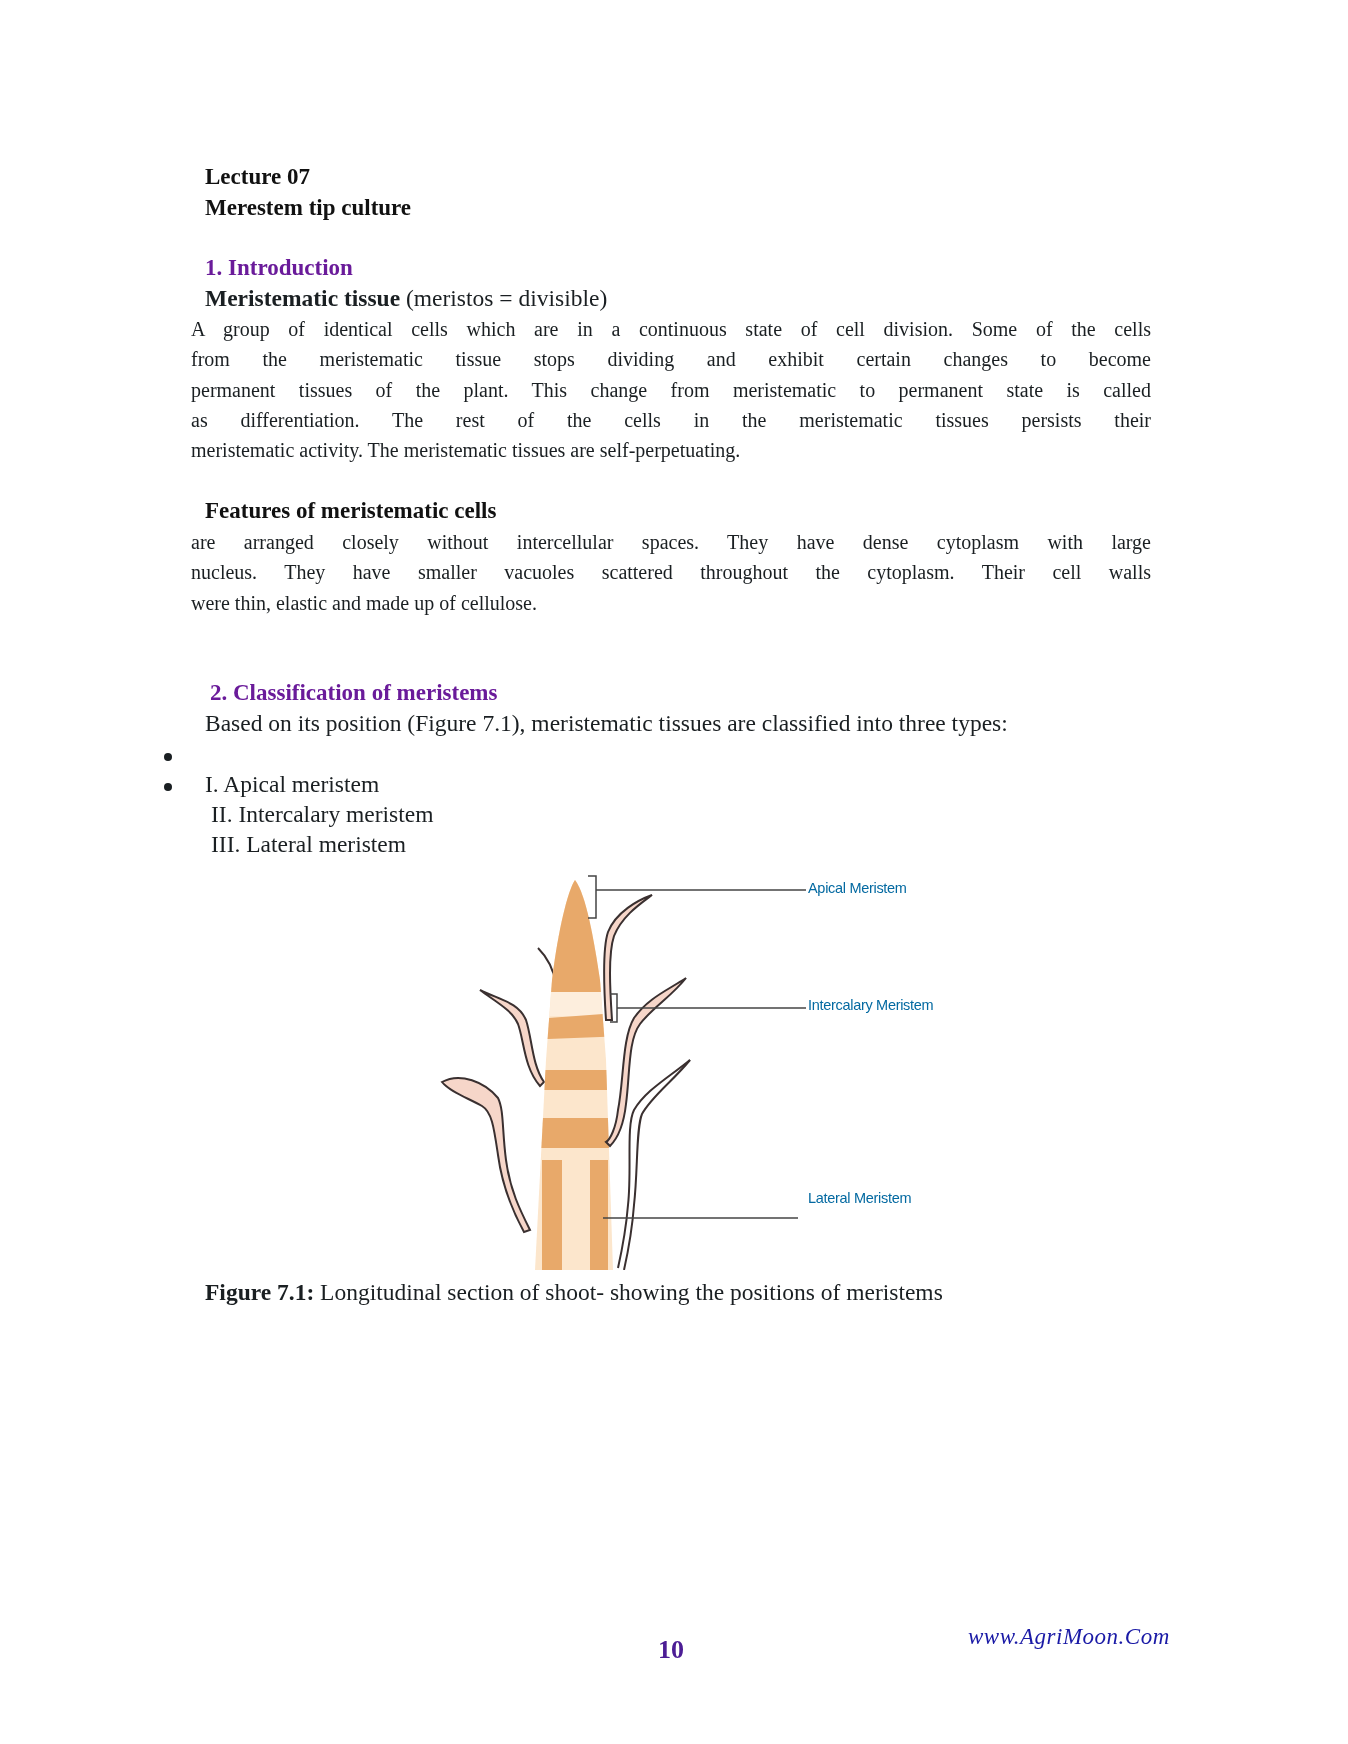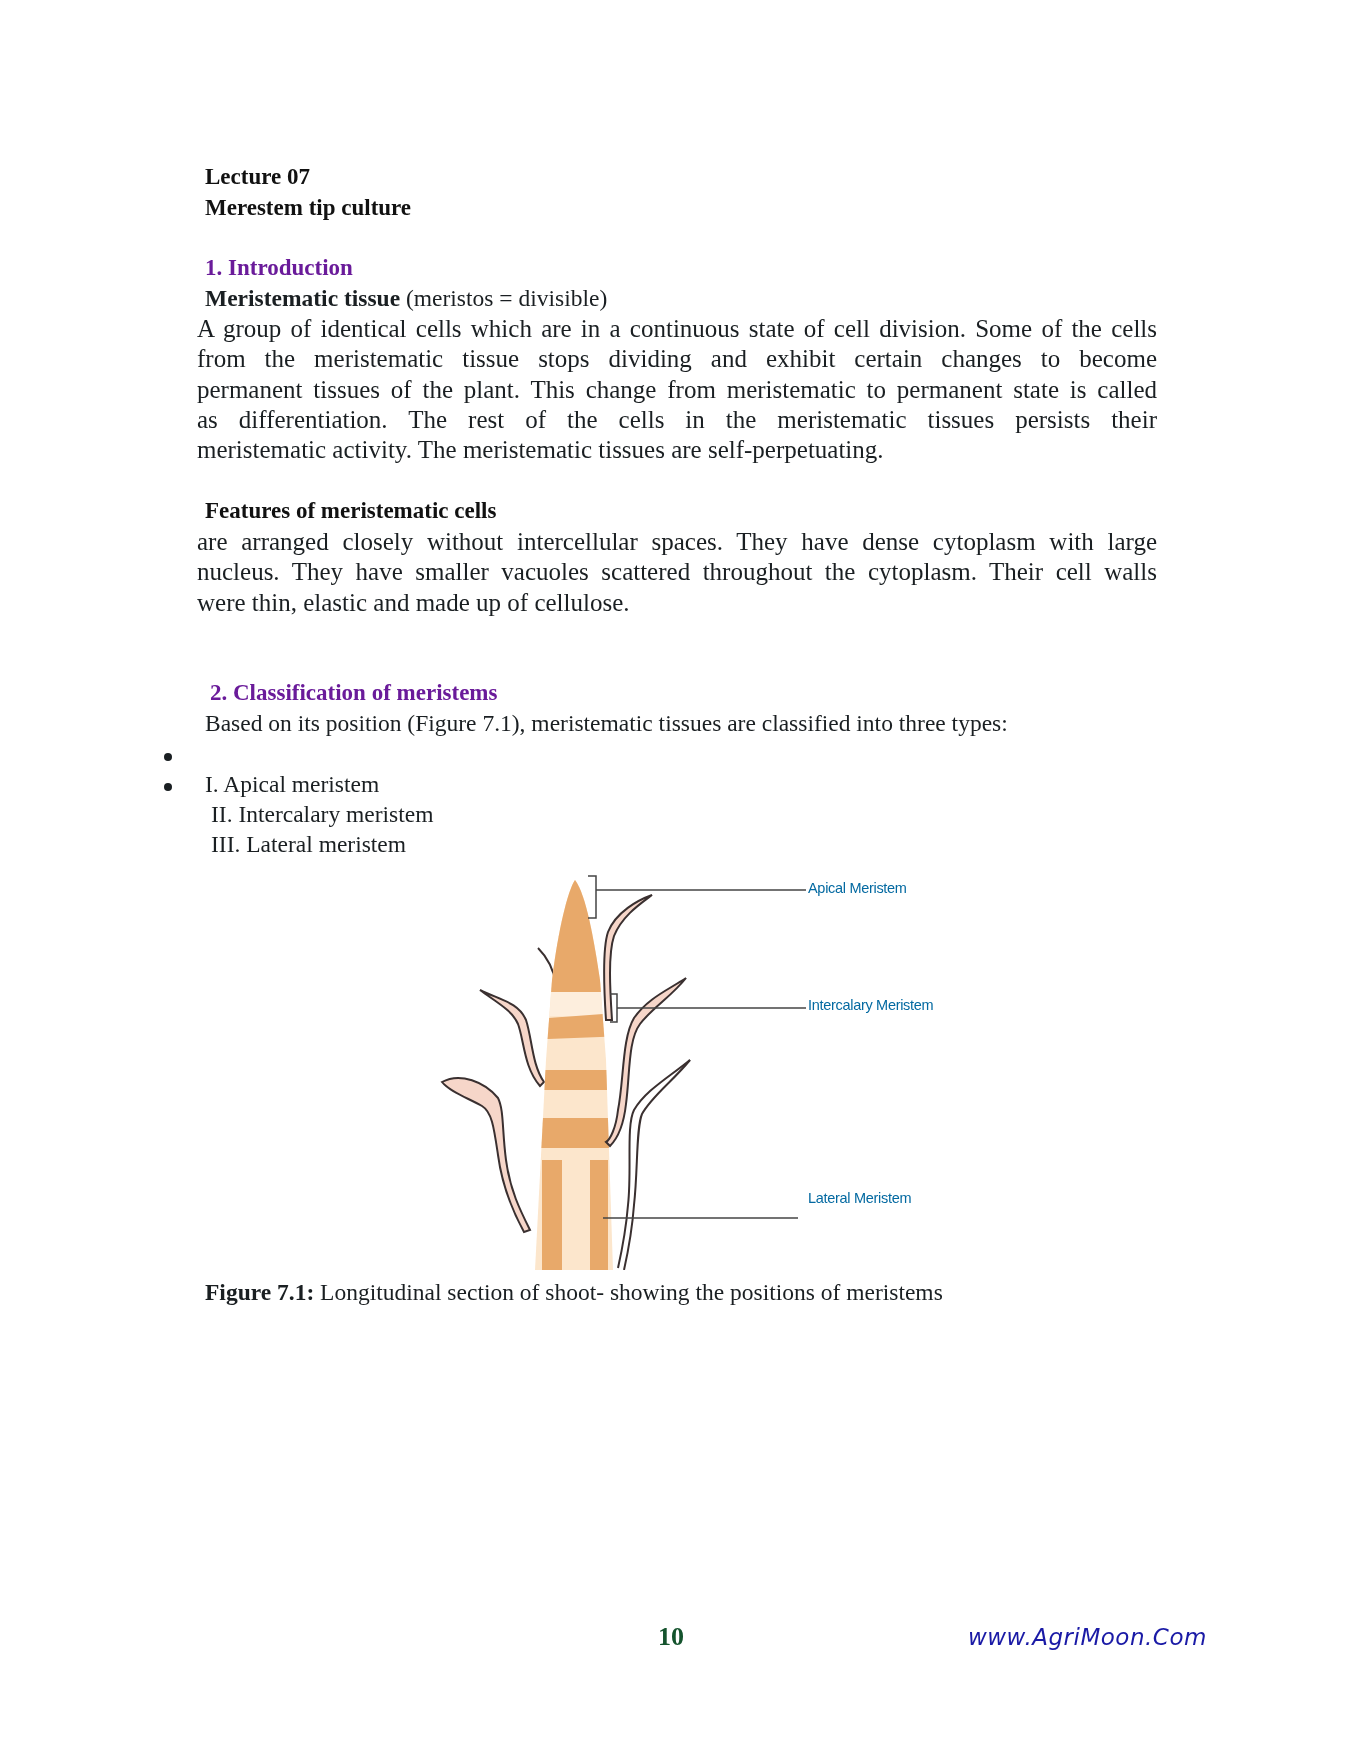--- a/index.html
+++ b/index.html
@@ -2,30 +2,30 @@
 <html><head>
 <meta charset="utf-8">
 <style>
   html, body { margin: 0; padding: 0; background: #ffffff; }
   body { width: 1348px; height: 1744px; position: relative; overflow: hidden;
          font-family: "Liberation Serif", serif; color: #1a1f22; }
   .abs { position: absolute; white-space: nowrap; }
   .h-black { font-weight: bold; font-size: 23px; color: #111; }
   .h-purple { font-weight: bold; font-size: 23px; color: #6a1b9a; }
   .body-text { font-size: 23.5px; line-height: 30.3px; }
-  .para { position: absolute; left: 197px; width: 960px; text-align: justify;
-          font-size: 25px; line-height: 30.3px; }
+  .para { position: absolute; left: 191px; width: 960px; text-align: justify;
+          font-size: 20px; line-height: 30.3px; }
   .para .ln { display: block; text-align: justify; text-align-last: justify; height: 30.3px; }
   .para .ln.last { text-align-last: left; }
   .bullet { position: absolute; width: 8px; height: 8px; border-radius: 50%; background: #1a1f22; }
   .fig-label { font-family: "Liberation Sans", sans-serif; font-size: 14.5px; color: #0369a1;
                letter-spacing: -0.3px; }
   .footer-url { font-family: "DejaVu Sans", sans-serif; font-style: italic; color: #1a1aa6;
                 font-size: 23px; letter-spacing: 0.5px; }
-  .page-num { font-weight: bold; font-size: 26px; color: #14532d; }
+  .page-num { font-weight: bold; font-size: 26px; color: #4c1d95; margin-top: 13px; }
 </style>
 </head>
 <body>
 
 <div class="abs h-black" style="left:205px; top:164px;">Lecture 07</div>
 <div class="abs h-black" style="left:205px; top:195px;">Merestem tip culture</div>
 
 <div class="abs h-purple" style="left:205px; top:255px;">1. Introduction</div>
 <div class="abs body-text" style="left:205px; top:283px;">
   <b>Meristematic tissue</b><span> (meristos = divisible)</span>
@@ -96,13 +96,13 @@
 
 <div class="abs fig-label" style="left:808px; top:880px;">Apical Meristem</div>
 <div class="abs fig-label" style="left:808px; top:997px;">Intercalary Meristem</div>
 <div class="abs fig-label" style="left:808px; top:1190px;">Lateral Meristem</div>
 
 <div class="abs body-text" style="left:205px; top:1277px;">
   <b>Figure 7.1:</b><span> Longitudinal section of shoot- showing the positions of meristems</span>
 </div>
 
 <div class="abs page-num" style="left:658px; top:1622px;">10</div>
-<div class="abs footer-url" style="left:968px; top:1624px;">www.AgriMoon.Com</div>
+<div class="abs footer-url" style="left:968px; top:1624px;font-family:Liberation Serif, serif;">www.AgriMoon.Com</div>
 
 </body></html>

